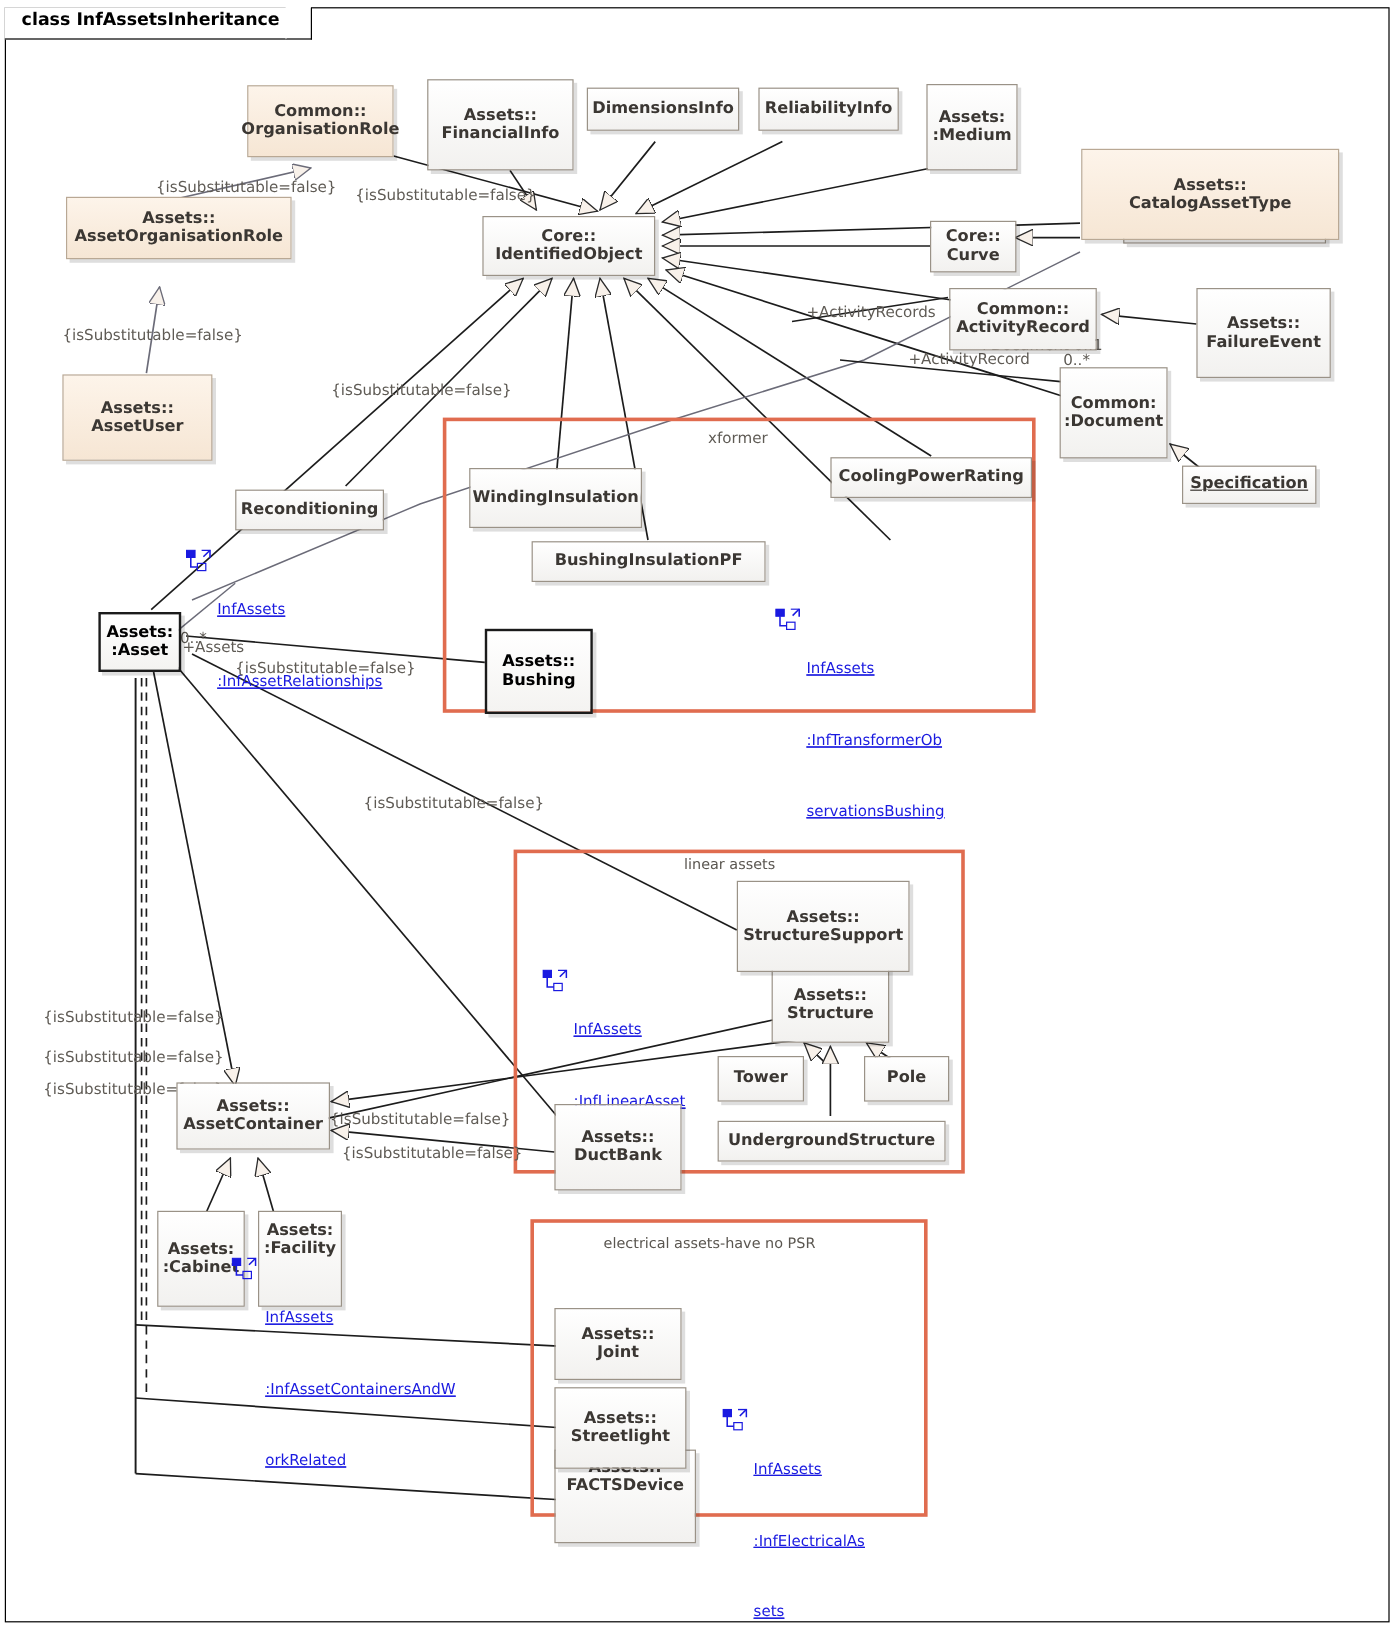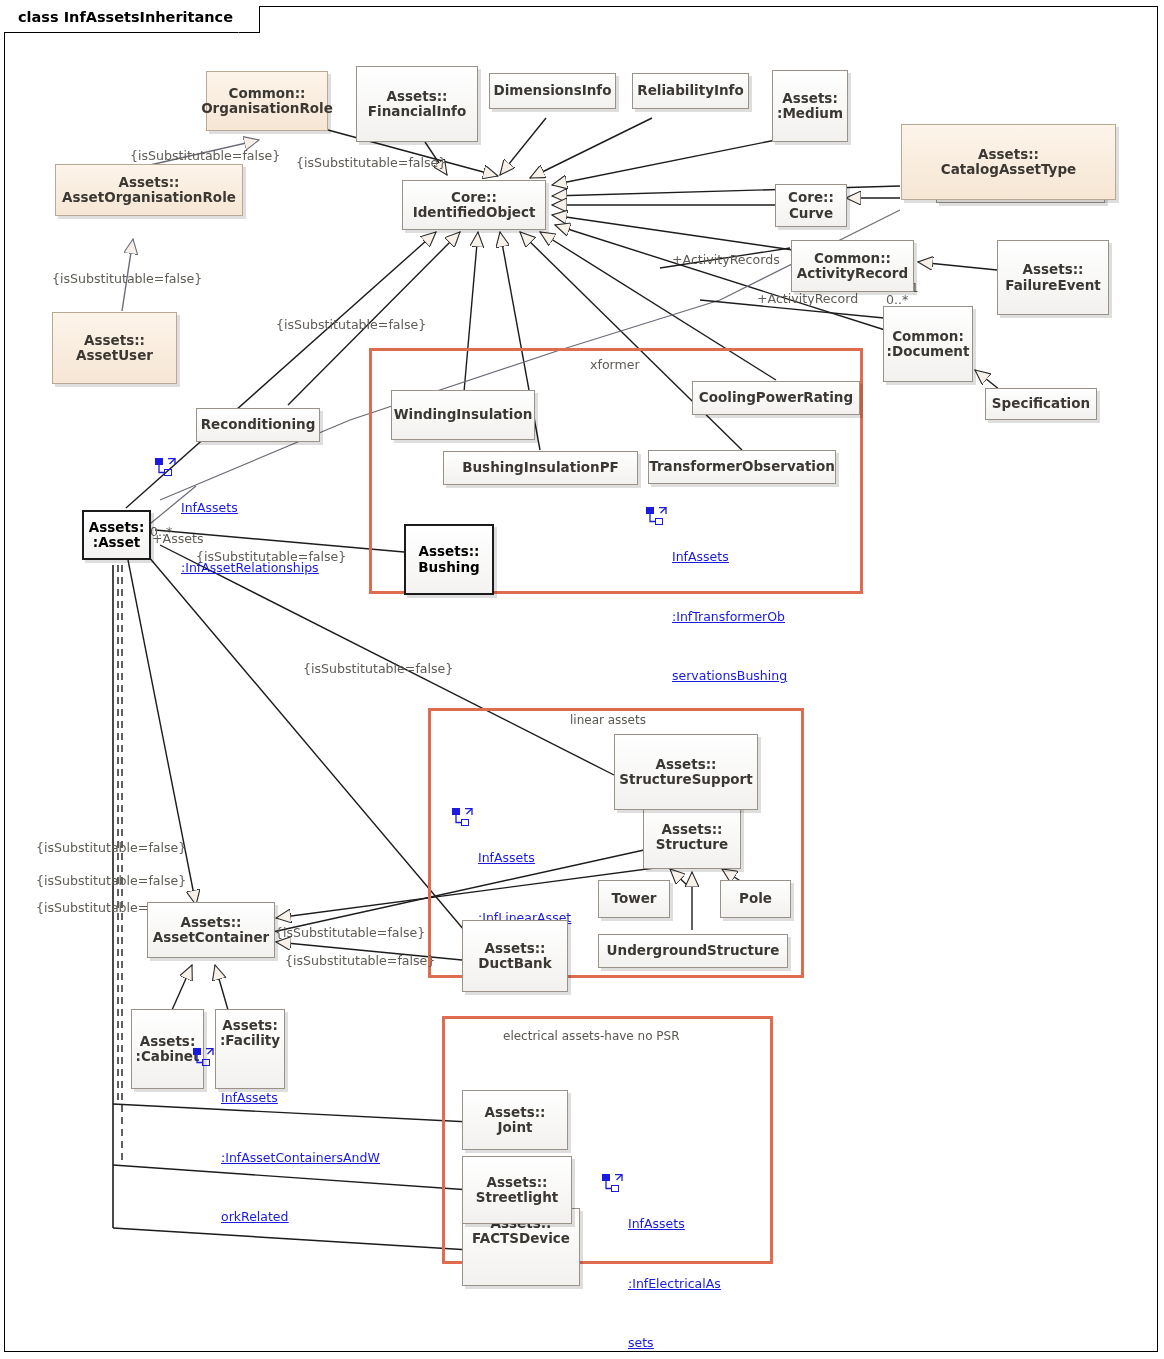--- a/index.html
+++ b/index.html
@@ -241,21 +241,21 @@
     </div>
   </div>
 
   <div class="cls plainwhite" style="left:883px;top:306px;width:90px;height:76px;z-index:4;">
     <div>
       <span>Common:</span>
       <span>:Document</span>
     </div>
   </div>
 
-  <div class="cls plainwhite" style="left:985px;top:388px;width:112px;height:32px;">
+  <div class="cls plainwhite" style="left:985px;top:388px;width:112px;height:32px;text-decoration:underline;">
     <div>
         <span>Specification</span>
       </div>
   </div>
 
   <div class="cls plainwhite" style="left:196px;top:408px;width:124px;height:34px;">
     <div>
         <span>Reconditioning</span>
       </div>
   </div>
@@ -271,25 +271,20 @@
         <span>BushingInsulationPF</span>
       </div>
   </div>
 
   <div class="cls plainwhite" style="left:692px;top:381px;width:168px;height:34px;">
     <div>
         <span>CoolingPowerRating</span>
       </div>
   </div>
 
-  <div class="cls plainwhite" style="left:648px;top:450px;width:188px;height:34px;">
-    <div>
-        <span>TransformerObservation</span>
-      </div>
-  </div>
 
   <div class="cls strong" style="left:404px;top:524px;width:90px;height:71px;z-index:6;">
     <div>
       <span>Assets::</span>
       <span>Bushing</span>
     </div>
   </div>
 
   <div class="cls strong" style="left:82px;top:510px;width:69px;height:50px;z-index:6;">
     <div>

